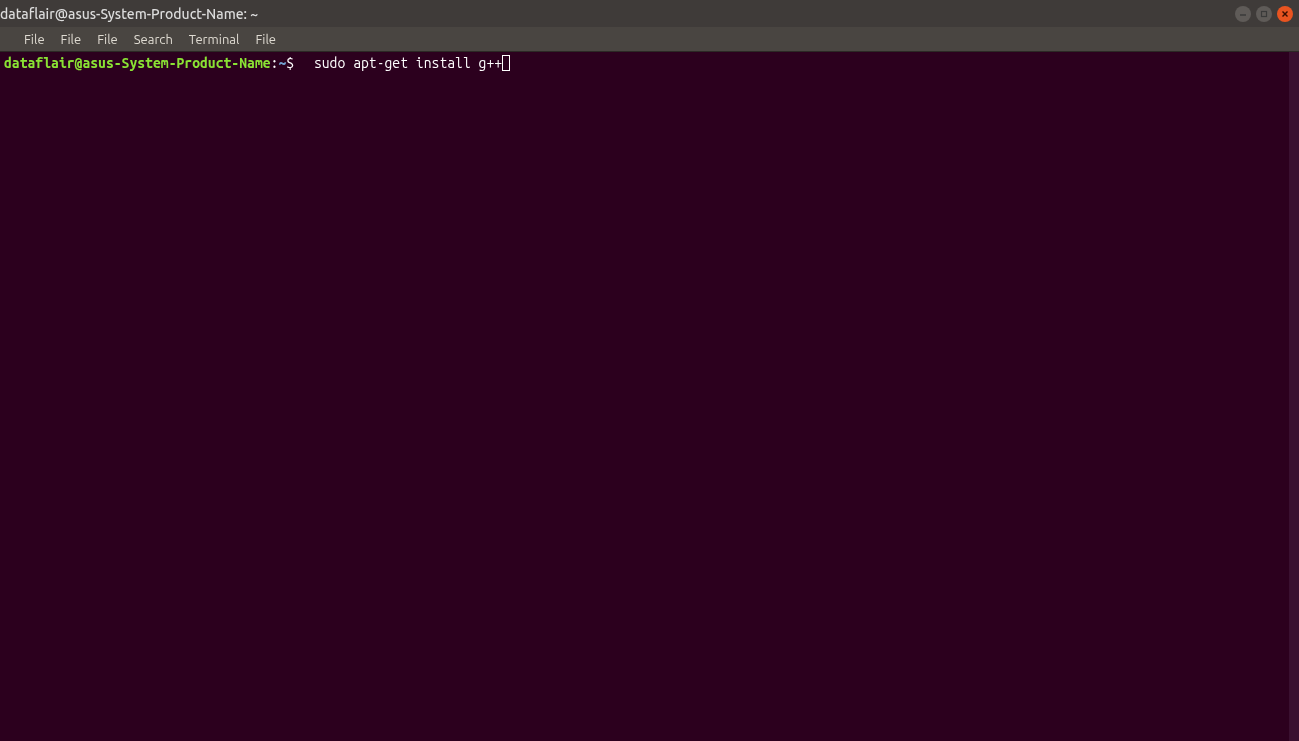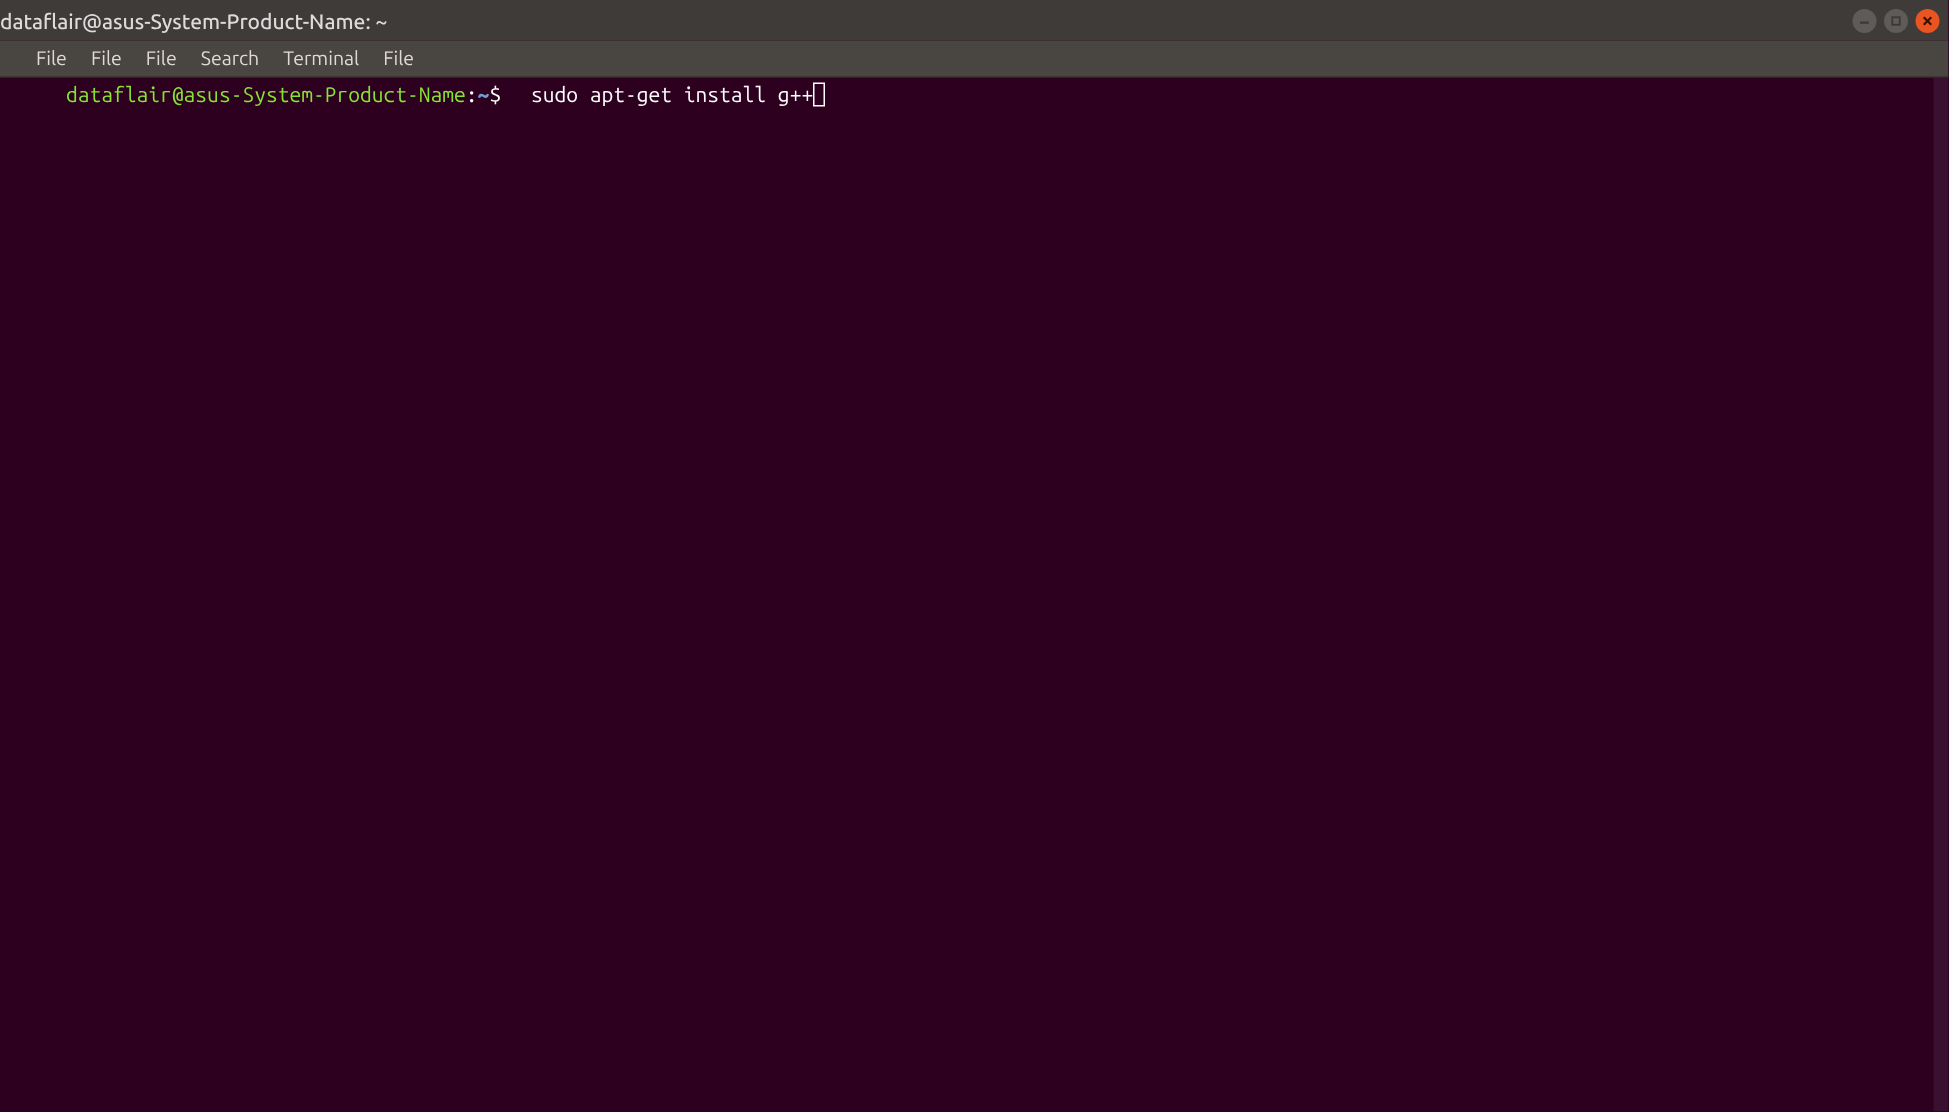--- a/index.html
+++ b/index.html
@@ -84,22 +84,21 @@
     .terminal-line {
       font-family: "Ubuntu Mono", "DejaVu Sans Mono", monospace;
       font-size: 14px;
       line-height: 18px;
       white-space: pre;
       display: flex;
       align-items: center;
     }
     .prompt-user {
       color: #8ae234;
-      font-weight: normal;
-      margin-left: 40px;
+      font-weight: bold;
     }
     .prompt-sep {
       color: #ffffff;
     }
     .prompt-path {
       color: #729fcf;
       font-weight: bold;
     }
     .prompt-dollar {
       color: #ffffff;

